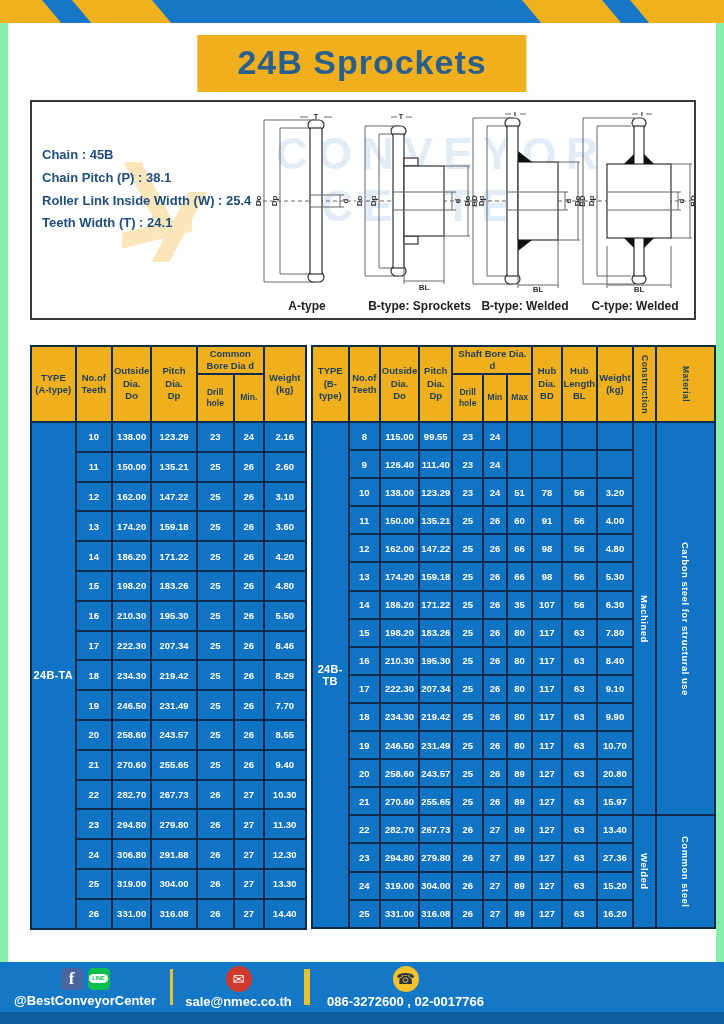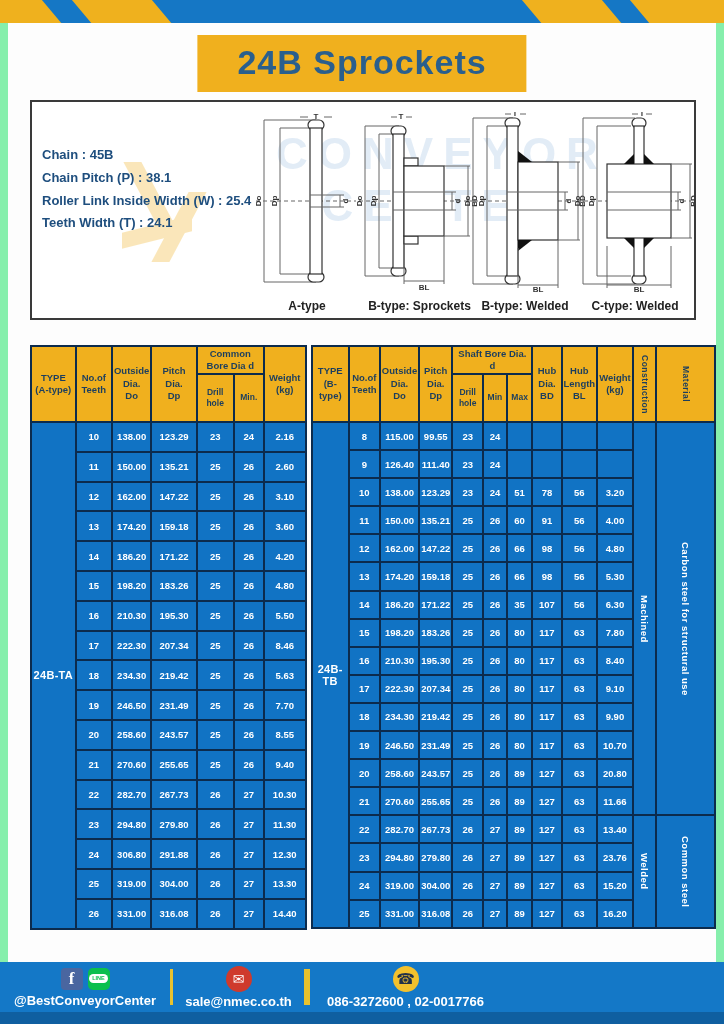--- a/index.html
+++ b/index.html
@@ -363,21 +363,21 @@
                 <td>25</td>
                 <td>26</td>
                 <td>8.46</td>
               </tr>
               <tr>
                 <td>18</td>
                 <td>234.30</td>
                 <td>219.42</td>
                 <td>25</td>
                 <td>26</td>
-                <td>5.63</td>
+                <td>8.29</td>
               </tr>
               <tr>
                 <td>19</td>
                 <td>246.50</td>
                 <td>231.49</td>
                 <td>25</td>
                 <td>26</td>
                 <td>7.70</td>
               </tr>
               <tr>
@@ -634,21 +634,21 @@
               </tr>
               <tr>
                 <td>21</td>
                 <td>270.60</td>
                 <td>255.65</td>
                 <td>25</td>
                 <td>26</td>
                 <td>89</td>
                 <td>127</td>
                 <td>63</td>
-                <td>11.66</td>
+                <td>15.97</td>
               </tr>
               <tr>
                 <td>22</td>
                 <td>282.70</td>
                 <td>267.73</td>
                 <td>26</td>
                 <td>27</td>
                 <td>89</td>
                 <td>127</td>
                 <td>63</td>
@@ -658,21 +658,21 @@
               </tr>
               <tr>
                 <td>23</td>
                 <td>294.80</td>
                 <td>279.80</td>
                 <td>26</td>
                 <td>27</td>
                 <td>89</td>
                 <td>127</td>
                 <td>63</td>
-                <td>23.76</td>
+                <td>27.36</td>
               </tr>
               <tr>
                 <td>24</td>
                 <td>319.00</td>
                 <td>304.00</td>
                 <td>26</td>
                 <td>27</td>
                 <td>89</td>
                 <td>127</td>
                 <td>63</td>

